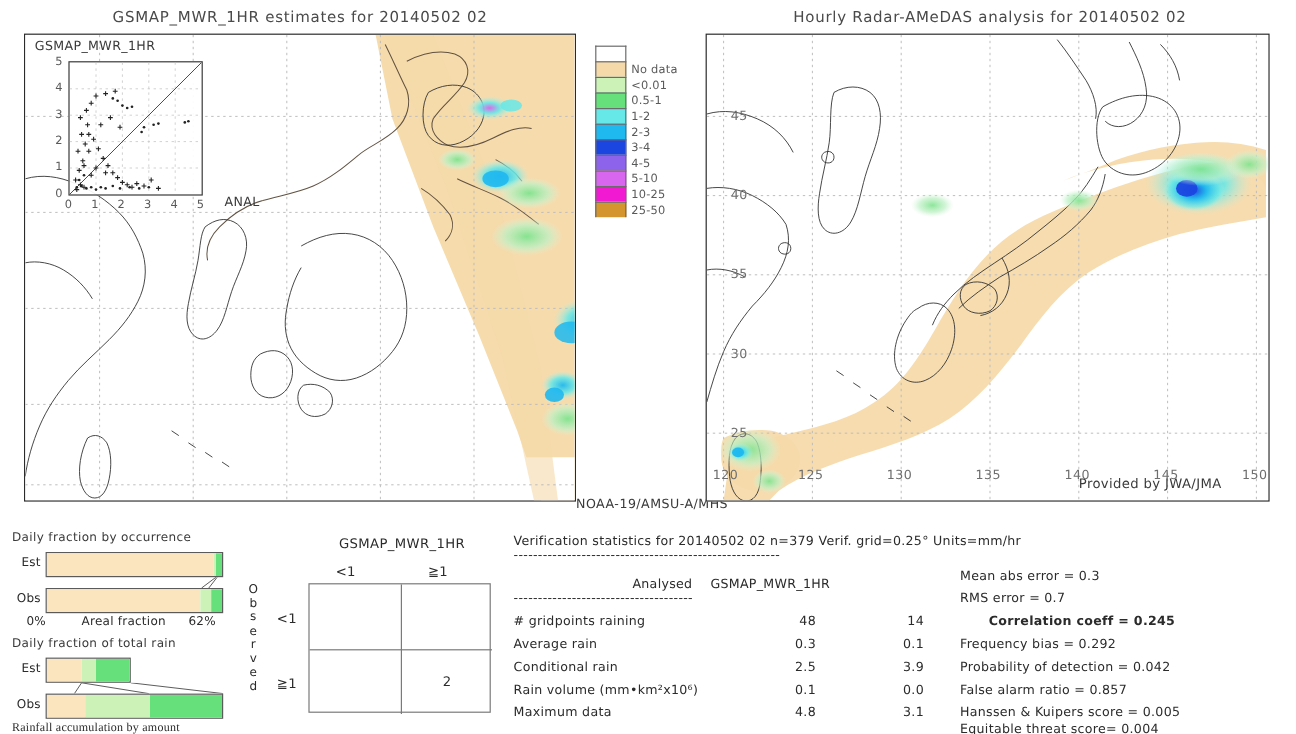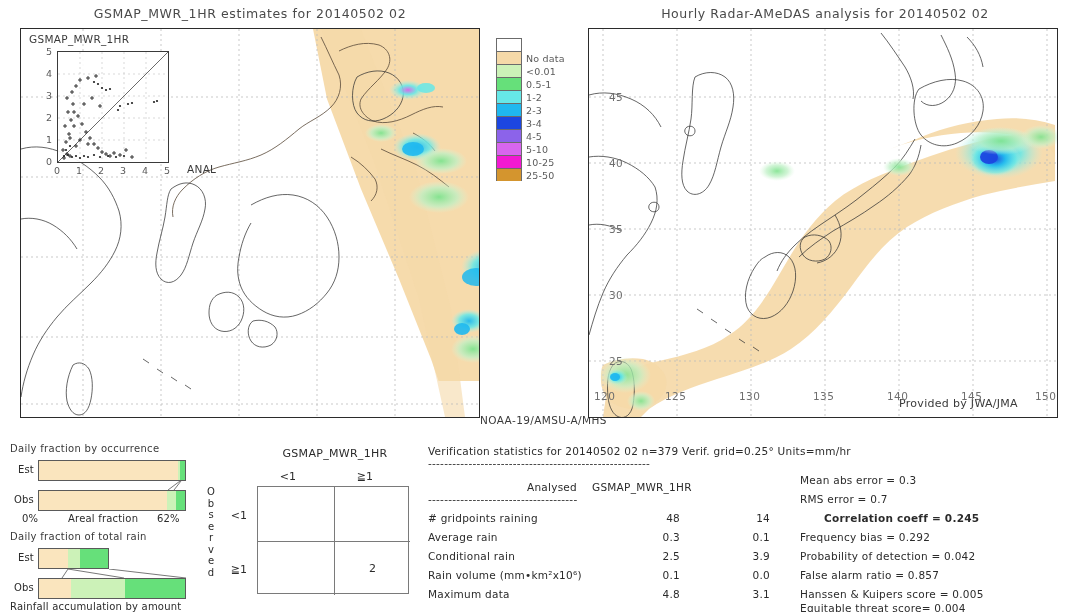--- a/index.html
+++ b/index.html
@@ -566,21 +566,21 @@
 <div class="bar-row" style="left:38px; top:578px; width:148px; height:21px;" id="b2r1">
     <div class="bar-seg" style="left: 0%; width: 22%; background: rgb(250, 229, 190);"></div>
     <div class="bar-seg" style="left: 22%; width: 37%; background: rgb(204, 242, 184);"></div>
     <div class="bar-seg" style="left: 59%; width: 41%; background: rgb(102, 224, 122);"></div>
   </div>
 <svg style="position:absolute; left:38px; top:569px; width:148px; height:9px;">
   <line x1="30" y1="0" x2="24" y2="9" stroke="#555" stroke-width="0.8"></line>
   <line x1="71" y1="0" x2="148" y2="9" stroke="#555" stroke-width="0.8"></line>
   <line x1="30" y1="0" x2="86" y2="9" stroke="#555" stroke-width="0.8"></line>
 </svg>
-<div class="bar-axlabel" style="left:10px; top:601px;">Rainfall accumulation by amount</div>
+<div class="bar-axlabel" style="left:10px; top:601px;font-family:Liberation Serif, serif;">Rainfall accumulation by amount</div>
 
 <div class="ct-title" style="left:255px; top:447px; width:160px;">GSMAP_MWR_1HR</div>
 <div class="ct-colhdr" style="left:258px; top:470px; width:60px;">&lt;1</div>
 <div class="ct-colhdr" style="left:335px; top:470px; width:60px;">≧1</div>
 <div class="ct-obsword" style="left:205px; top:486px;">
   <span>O</span><br>
   <span>b</span><br>
   <span>s</span><br>
   <span>e</span><br>
   <span>r</span><br>

